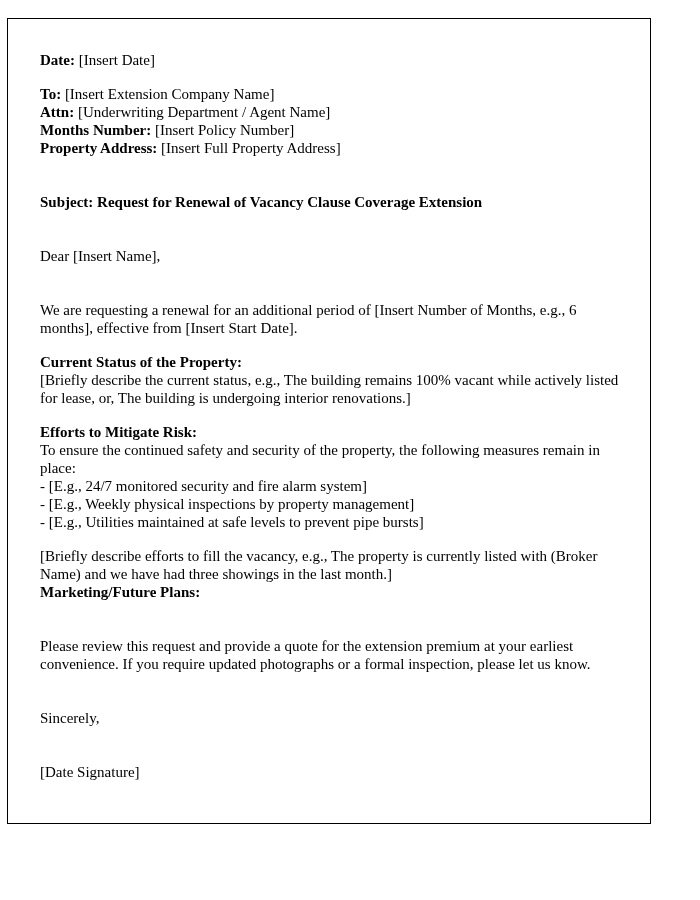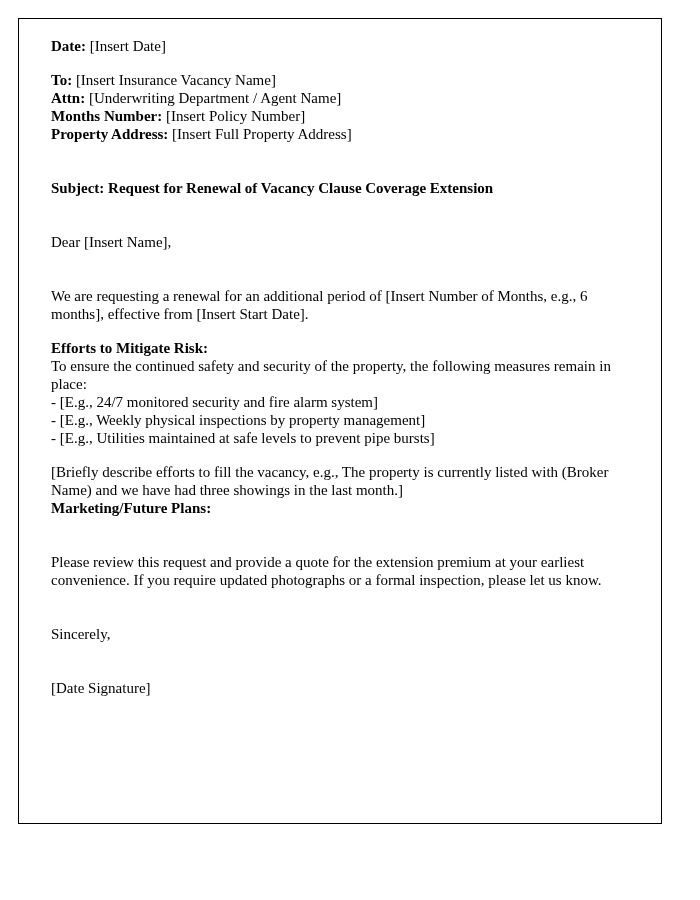--- a/index.html
+++ b/index.html
@@ -10,27 +10,27 @@
   }
   .page {
     position: relative;
     width: 700px;
     height: 900px;
     background: #ffffff;
     overflow: hidden;
   }
   .letter-frame {
     position: absolute;
-    left: 18px;
+    left: 7px;
     top: 18px;
     width: 644px;
     height: 806px;
     border: 1px solid #000000;
     background: #ffffff;
-    padding: 18px 30px 0 32px;
+    padding: 32px 30px 0 32px;
     overflow: hidden;
   }
   .line, .para {
     font-size: 15px;
     line-height: 18px;
     color: #000000;
   }
   .para { margin-bottom: 16px; margin-top: 36px; }
   .gap-after { margin-bottom: 16px; }
   .b { font-weight: bold; }
@@ -43,21 +43,21 @@
   <div class="letter-frame">
 
     <div class="line gap-after">
       <span class="b">Date:</span>
       <span>[Insert Date]</span>
     </div>
 
     <div class="gap-after">
       <div class="line">
         <span class="b">To:</span>
-        <span>[Insert Insurance Vacancy Name]</span>
+        <span>[Insert Extension Company Name]</span>
       </div>
       <div class="line">
         <span class="b">Attn:</span>
         <span>[Underwriting Department / Agent Name]</span>
       </div>
       <div class="line">
         <span class="b">Months Number:</span>
         <span>[Insert Policy Number]</span>
       </div>
       <div class="line">
@@ -66,20 +66,24 @@
       </div>
     </div>
 
     <div class="para b">Subject: Request for Renewal of Vacancy Clause Coverage Extension</div>
 
     <div class="para">Dear [Insert Name],</div>
 
 
     <div class="para">We are requesting a renewal for an additional period of [Insert Number of Months, e.g., 6 months], effective from [Insert Start Date].</div>
 
+    <div class="gap-after">
+      <div class="line b">Current Status of the Property:</div>
+      <div class="line">[Briefly describe the current status, e.g., The building remains 100% vacant while actively listed for lease, or, The building is undergoing interior renovations.]</div>
+    </div>
 
     <div class="gap-after">
       <div class="line b">Efforts to Mitigate Risk:</div>
       <div class="line">To ensure the continued safety and security of the property, the following measures remain in place:</div>
       <div class="list">
         <div class="line">- [E.g., 24/7 monitored security and fire alarm system]</div>
         <div class="line">- [E.g., Weekly physical inspections by property management]</div>
         <div class="line">- [E.g., Utilities maintained at safe levels to prevent pipe bursts]</div>
       </div>
     </div>

